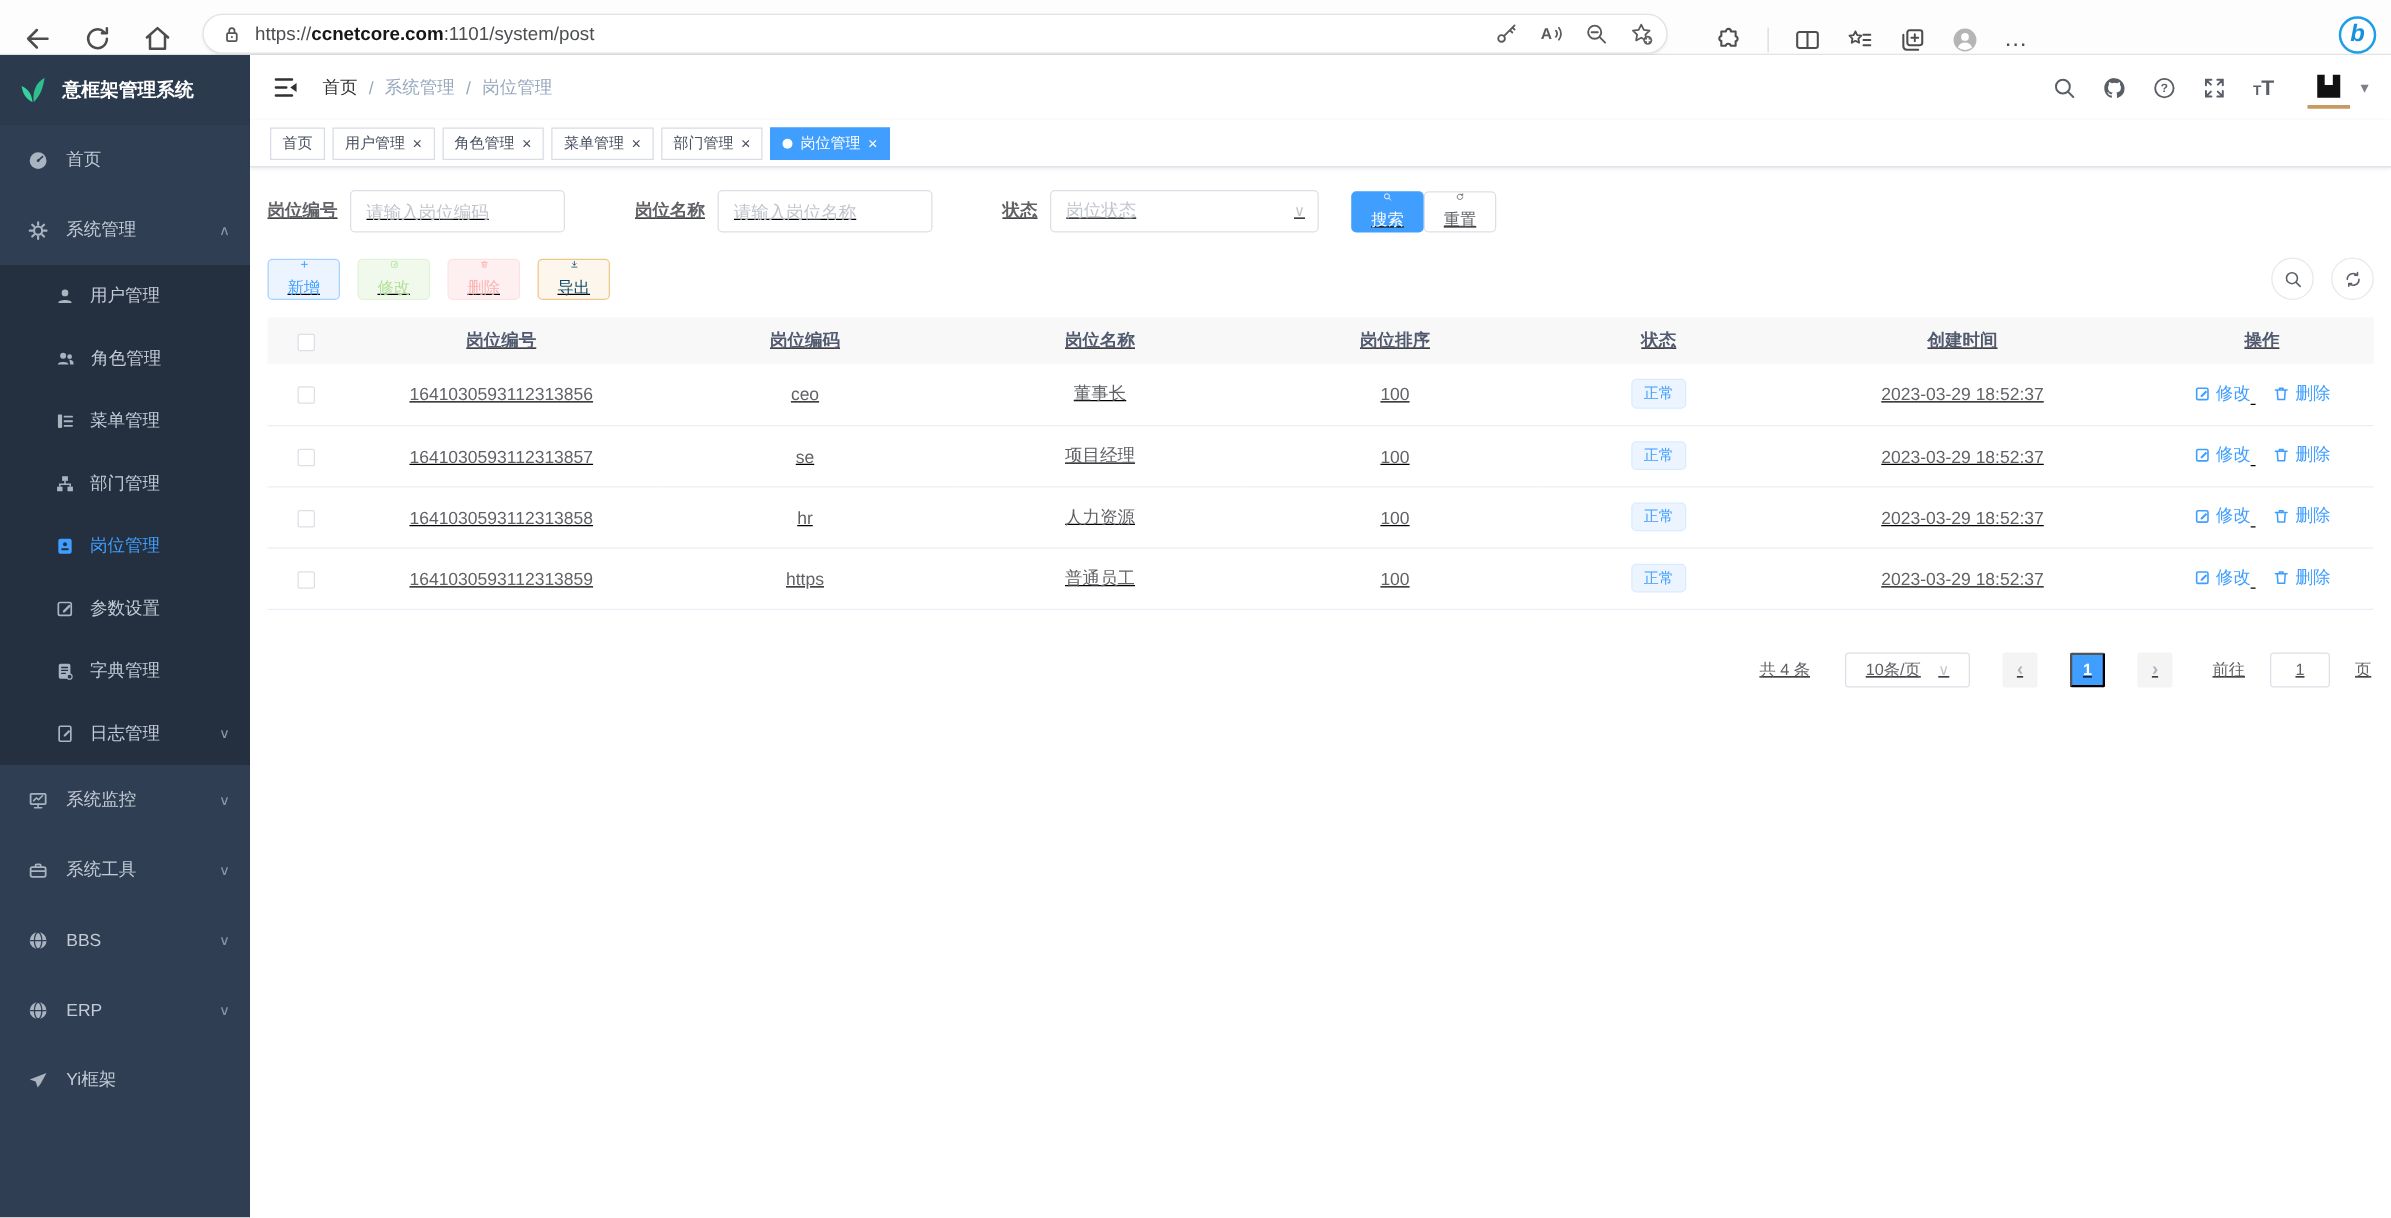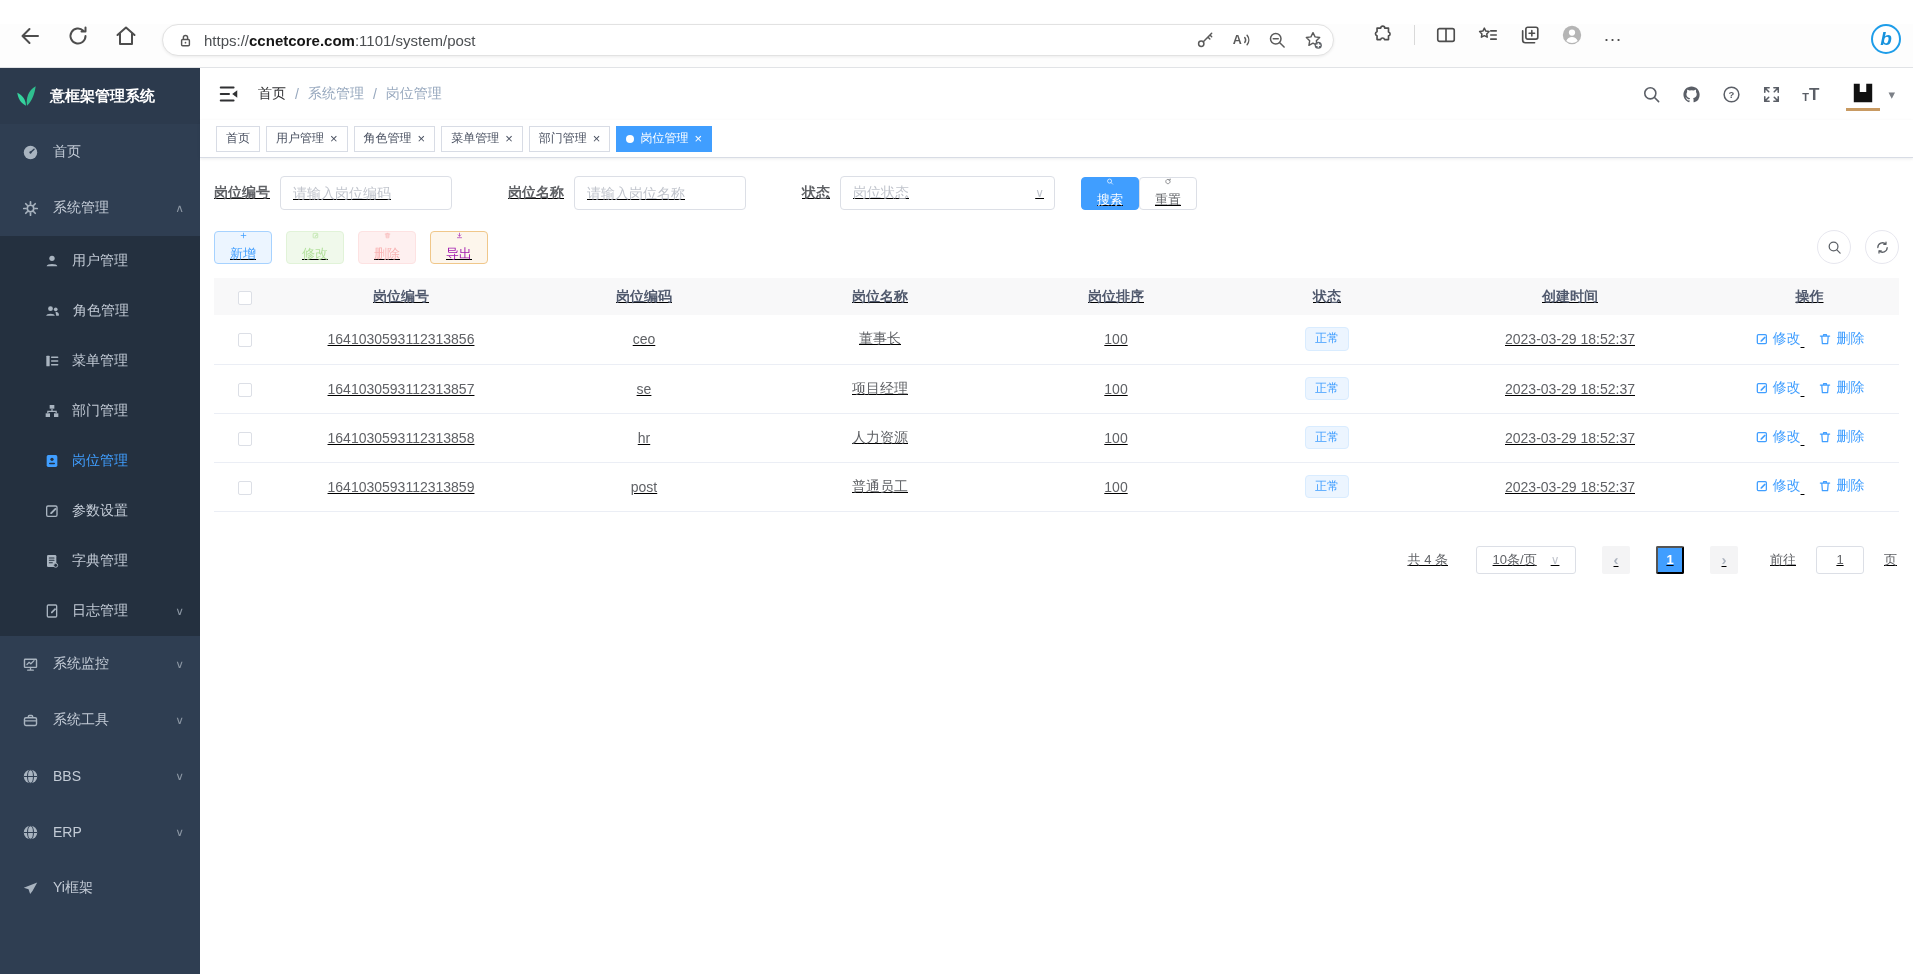--- a/index.html
+++ b/index.html
@@ -1,20 +1,20 @@
 <!DOCTYPE html>
 <html><head>
 <meta charset="utf-8">
 <style>
   * { margin:0; padding:0; box-sizing:border-box; }
   html,body { width:1913px; height:974px; overflow:hidden; }
   body { font-family:"Liberation Sans","DejaVu Sans",sans-serif; background:#fff; }
 
   
-  .browser-bar { height:44px; background:#fdfdfd; border-bottom:1px solid #e1e3e6; display:flex; align-items:flex-start; padding:0 12px 0 18px;margin-top:24px; }
+  .browser-bar { height:44px; background:#fdfdfd; border-bottom:1px solid #e1e3e6; display:flex; align-items:flex-end; padding:0 12px 0 18px; }
   .bicon { width:24px; height:24px; color:#4d4d4d; margin-right:24px; cursor:pointer; flex:0 0 auto; }
   .url-pill { height:32px; flex:0 0 1172px; background:#fff; border:1px solid #e2e2e2; box-shadow:0 1px 3px rgba(0,0,0,.07); border-radius:16px; display:flex; align-items:center; padding:0 10px 0 14px; margin-right:18px; }
   .url-text { flex:1; font-size:15px; color:#4c4f52; white-space:nowrap; overflow:hidden; }
   .url-text b { color:#161616; font-weight:700; }
   .pill-ic { width:20px; height:20px; color:#5a5a5a; margin-left:16px; flex:0 0 auto; cursor:pointer; }
   .lock-ic { width:17px; height:17px; color:#555; margin-right:10px; }
   .bar-right { display:flex; align-items:center; }
   .bar-right .bicon { margin:0 0 0 20px; width:22px; height:22px; }
   .vdiv { width:1px; height:20px; background:#d9d9d9; margin-left:20px; }
   .ellipsis-txt { font-size:19px; color:#4d4d4d; letter-spacing:1px; margin-left:20px; line-height:10px; cursor:pointer; }
@@ -68,21 +68,21 @@
   .f-select { width:215px; height:34px; border:1px solid #dcdfe6; border-radius:4px; padding:0 10px 0 12px; display:flex; align-items:center; justify-content:space-between; color:#c0c4cc; font-size:14px; cursor:pointer; background:#fff; }
   .sel-chev { color:#c0c4cc; font-size:12px; }
   .btn { height:33px; border-radius:4px; border:1px solid transparent; display:inline-flex; align-items:center; gap:6px; padding:0 15px; font-size:13px; cursor:pointer; font-family:inherit; background:#fff;flex-direction:column; }
   .btn-primary { background:#409eff; border-color:#409eff; color:#fff; margin-left:26px; }
   .btn-default { border-color:#dcdfe6; color:#606266; }
 
   .toolbar-row { display:flex; align-items:center; margin-top:20px; gap:14px; }
   .btn-add { background:#ecf5ff; border-color:#a6d2ff; color:#409eff; }
   .btn-edit { background:#f0f9eb; border-color:#e1f3d8; color:#b3e19d; }
   .btn-del { background:#fef0f0; border-color:#fde2e2; color:#f9b4b4; }
-  .btn-export { background:#fdf6ec; border-color:#f0c78a; color:#a21caf;justify-content:space-between; }
+  .btn-export { background:#fdf6ec; border-color:#f0c78a; color:#0c4a6e;justify-content:space-between; }
   .tool-circles { margin-left:auto; display:flex; gap:14px; }
   .circle-btn { width:34px; height:34px; border-radius:50%; border:1px solid #e7e7ef; background:#fff; color:#5c6066; display:flex; align-items:center; justify-content:center; cursor:pointer; }
 
   
   table { width:100%; border-collapse:collapse; table-layout:fixed; margin-top:14px; font-size:14px; }
   th { background:#f8f8f9; color:#515a6e; font-weight:700; height:37px; text-align:center; }
   td { height:49px; text-align:center; color:#606266; border-bottom:1px solid #ebeef5; }
   tr.data-row { background:#fff; }
   .cb { width:14px; height:14px; border:1px solid #dcdfe6; border-radius:2px; background:#fff; display:inline-block; vertical-align:middle; cursor:pointer; }
   .status-badge { display:inline-block; padding:3px 9px; background:#ecf5ff; border:1px solid #d9ecff; color:#409eff; border-radius:4px; font-size:12px; line-height:1.3; }
@@ -540,21 +540,21 @@
                   <svg viewBox="0 0 24 24">
                     <path d="M4 7h16M9.5 7V4.5h5V7M6.5 7l1 13h9l1-13" stroke="currentColor" fill="none" stroke-width="2.1" stroke-linecap="round" stroke-linejoin="round"></path>
                   </svg>
                   <span>删除</span>
                 </span>
             </td>
           </tr>
           <tr class="data-row">
             <td><span class="cb"></span></td>
             <td>1641030593112313859</td>
-            <td>post</td>
+            <td>https</td>
             <td>普通员工</td>
             <td>100</td>
             <td><span class="status-badge">正常</span></td>
             <td>2023-03-29 18:52:37</td>
             <td>
               <span class="op-link">
                   <svg viewBox="0 0 24 24">
                     <rect x="4" y="4.5" width="15.5" height="15.5" rx="2" stroke="currentColor" fill="none" stroke-width="2.2"></rect>
                     <path d="M9.5 14.5l7-7 2 2-7 7h-2z" fill="currentColor"></path>
                   </svg>

